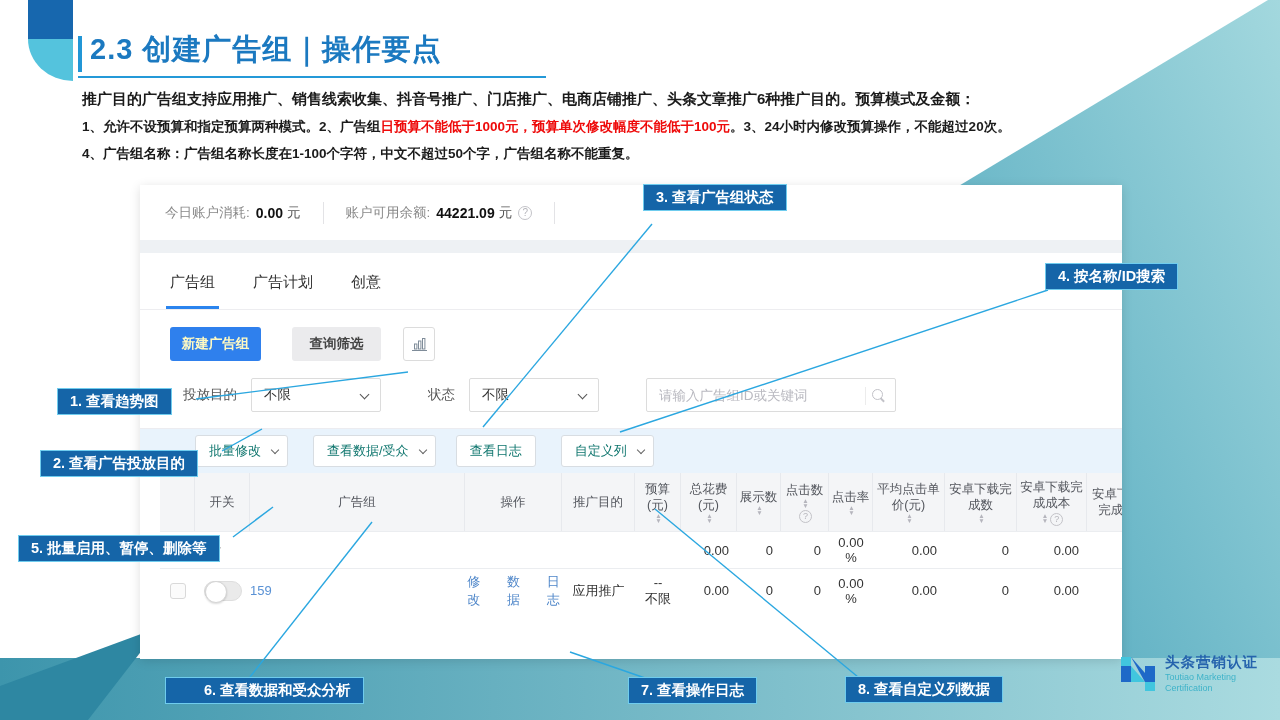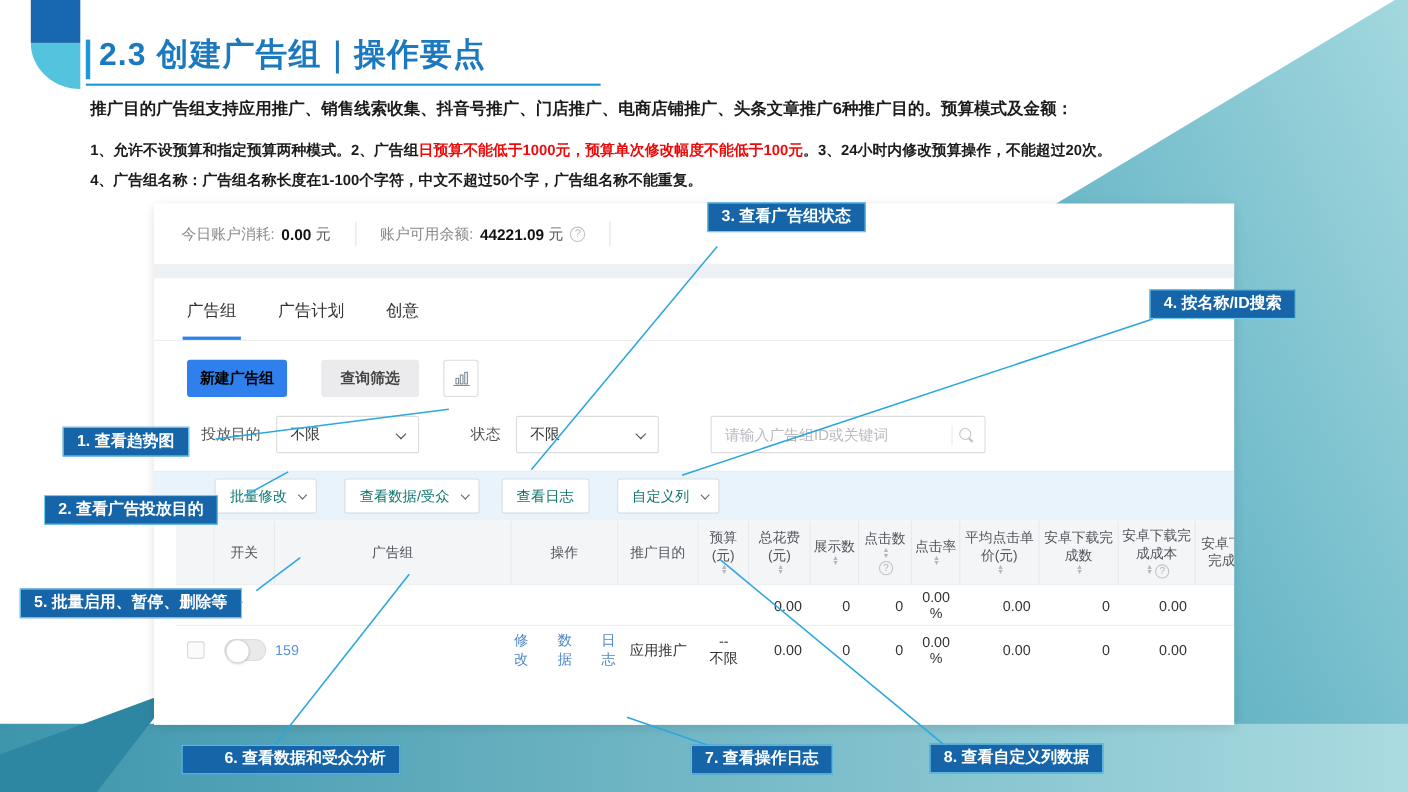--- a/index.html
+++ b/index.html
@@ -16,21 +16,21 @@
 
   
   .title-wrap { position:absolute; left:78px; top:30px; z-index:2; }
   .title-bar { position:absolute; left:0; top:6px; width:4px; height:36px; background:#2196d6; }
   .page-title { margin-left:12px; font-size:29px; font-weight:bold; color:#1b79c0; letter-spacing:1px; }
   .title-underline { position:absolute; left:78px; top:76px; width:468px; height:2px; background:#2499d8; z-index:2; }
 
   
   .intro { position:absolute; left:82px; top:90px; width:960px; z-index:2; color:#1b1b1b; }
   .intro p { font-weight:bold; }
-  .intro .l1 { font-size:15px; margin-bottom:19px; }
+  .intro .l1 { font-size:15px; margin-bottom:9px; }
   .intro .l2, .intro .l3 { font-size:13.5px; margin-bottom:9px; }
   .red { color:#ee0a0a; }
 
   
   .panel { position:absolute; left:140px; top:185px; width:982px; height:474px; background:#fff;
            box-shadow:0 2px 10px rgba(0,0,0,.13); z-index:3; overflow:hidden; }
 
   .topbar { position:relative; height:55px; display:flex; align-items:center; padding-left:25px; }
   .topbar .lbl { font-size:13.5px; color:#888; }
   .topbar .val { font-size:14px; color:#111; font-weight:bold; margin:0 4px 0 6px; }
@@ -38,21 +38,21 @@
   .vdiv { width:1px; height:22px; background:#e3e3e6; margin:0 22px; }
   .help { display:inline-block; width:14px; height:14px; border:1px solid #c3c3c8; border-radius:50%;
           color:#b5b5bb; font-size:10px; line-height:12px; text-align:center; margin-left:6px; }
   .grayband { height:13px; background:#eef1f4; }
 
   .tabs { display:flex; gap:38px; padding:20px 0 0 30px; height:57px; border-bottom:1px solid #ededf0; }
   .tab { font-size:15px; color:#333; padding-bottom:14px; position:relative; cursor:pointer; }
   .tab.active::after { content:""; position:absolute; left:-4px; right:-4px; bottom:0; height:3px; background:#2a84ee; }
 
   .toolbar { display:flex; align-items:center; gap:0; padding:16px 0 0 30px; height:52px; }
-  .btn-primary { width:91px; height:34px; background:#2f80ed; color:#000000; border:none; border-radius:3px;
+  .btn-primary { width:91px; height:34px; background:#2f80ed; color:#fef9c3; border:none; border-radius:3px;
                  font-size:13.5px; font-weight:bold; font-family:inherit; }
   .btn-gray { width:89px; height:34px; background:#ebebed; color:#444; border:none; border-radius:3px;
               font-size:13.5px; font-weight:bold; font-family:inherit; margin-left:31px; }
   .btn-icon { width:32px; height:34px; background:#fff; border:1px solid #dcdcdc; border-radius:3px;
               margin-left:22px; display:flex; align-items:center; justify-content:center; }
 
   .filters { display:flex; align-items:center; padding-left:43px; height:66px; }
   .flabel { font-size:13.5px; color:#555; margin-right:14px; }
   .select { position:relative; width:130px; height:34px; border:1px solid #dcdcdc; border-radius:2px; background:#fff;
             font-size:13.5px; color:#333; line-height:32px; padding-left:12px; }
@@ -361,14 +361,29 @@
 
   <div class="co" style="left:57px; top:388px;">1. 查看趋势图</div>
   <div class="co" style="left:40px; top:450px;">2. 查看广告投放目的</div>
   <div class="co" style="left:643px; top:184px;">3. 查看广告组状态</div>
   <div class="co" style="left:1045px; top:263px;">4. 按名称/ID搜索</div>
   <div class="co" style="left:18px; top:535px;">5. 批量启用、暂停、删除等</div>
   <div class="co" style="left:165px; top:677px;padding-left:38px;">6. 查看数据和受众分析</div>
   <div class="co" style="left:628px; top:677px;">7. 查看操作日志</div>
   <div class="co" style="left:845px; top:676px;">8. 查看自定义列数据</div>
 
+  <div class="logo">
+    <svg width="36" height="36" viewBox="0 0 36 36">
+      <rect x="1" y="10" width="10" height="16" fill="#1e69c8"></rect>
+      <polygon points="1,1 11,1 11,10 1,10" fill="#41c6de"></polygon>
+      <polygon points="11,10 25,26 11,26" fill="#41c6de"></polygon>
+      <polygon points="11,1 25,17 25,26" fill="#1e69c8"></polygon>
+      <rect x="25" y="10" width="10" height="16" fill="#1e69c8"></rect>
+      <polygon points="25,26 35,26 35,35 25,35" fill="#41c6de"></polygon>
+    </svg>
+    <div class="logo-text">
+      <div class="cn">头条营销认证</div>
+      <div class="en">Toutiao Marketing</div>
+      <div class="en">Certification</div>
+    </div>
+  </div>
 
 </div>
 
 </body></html>

